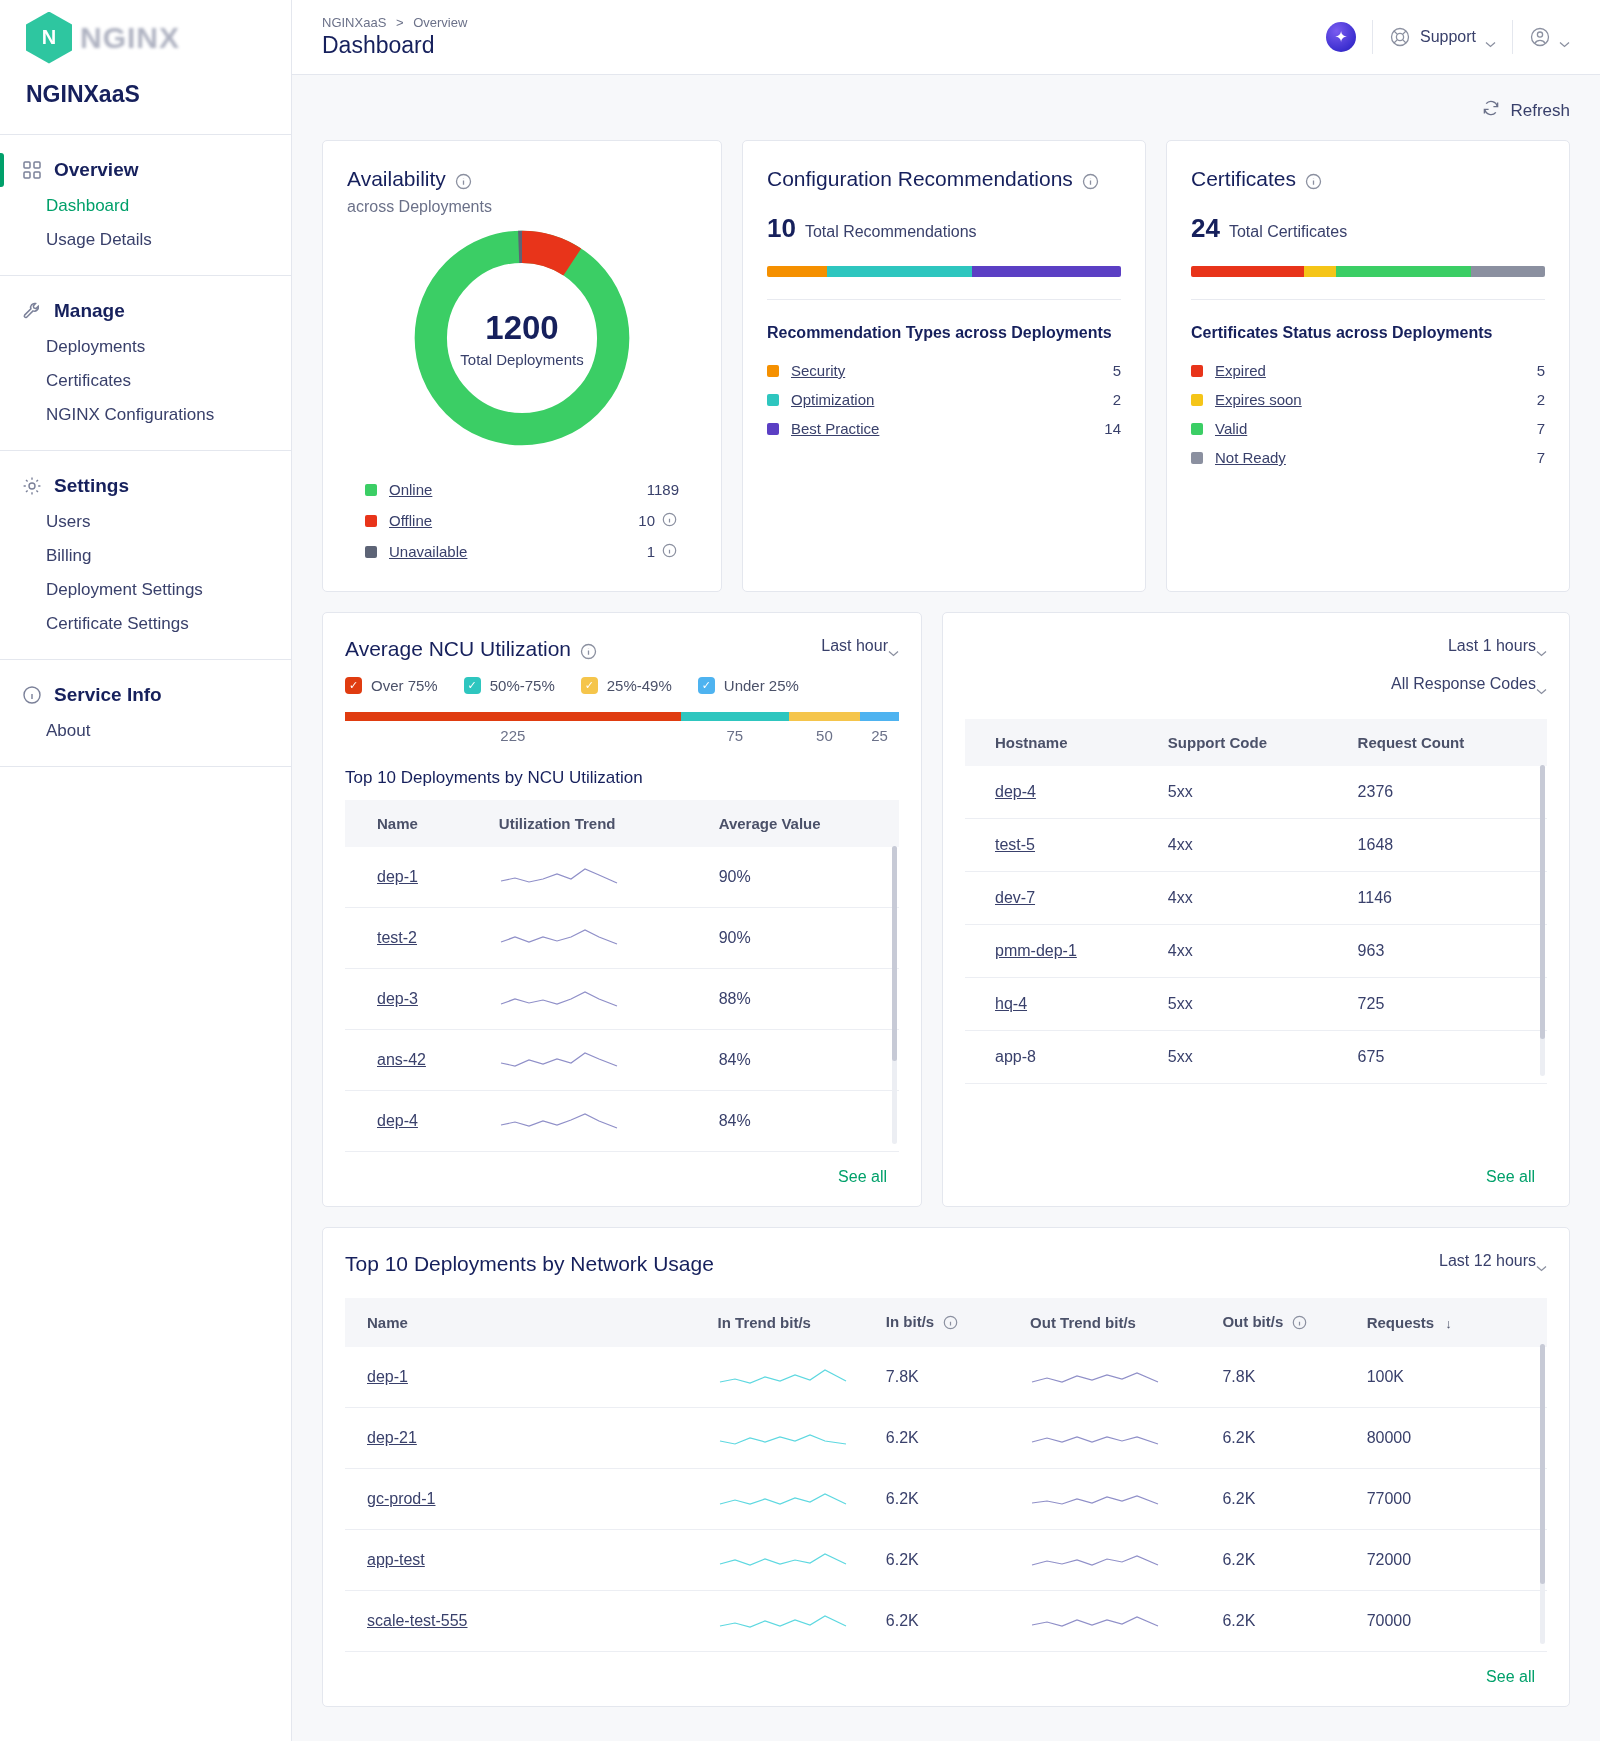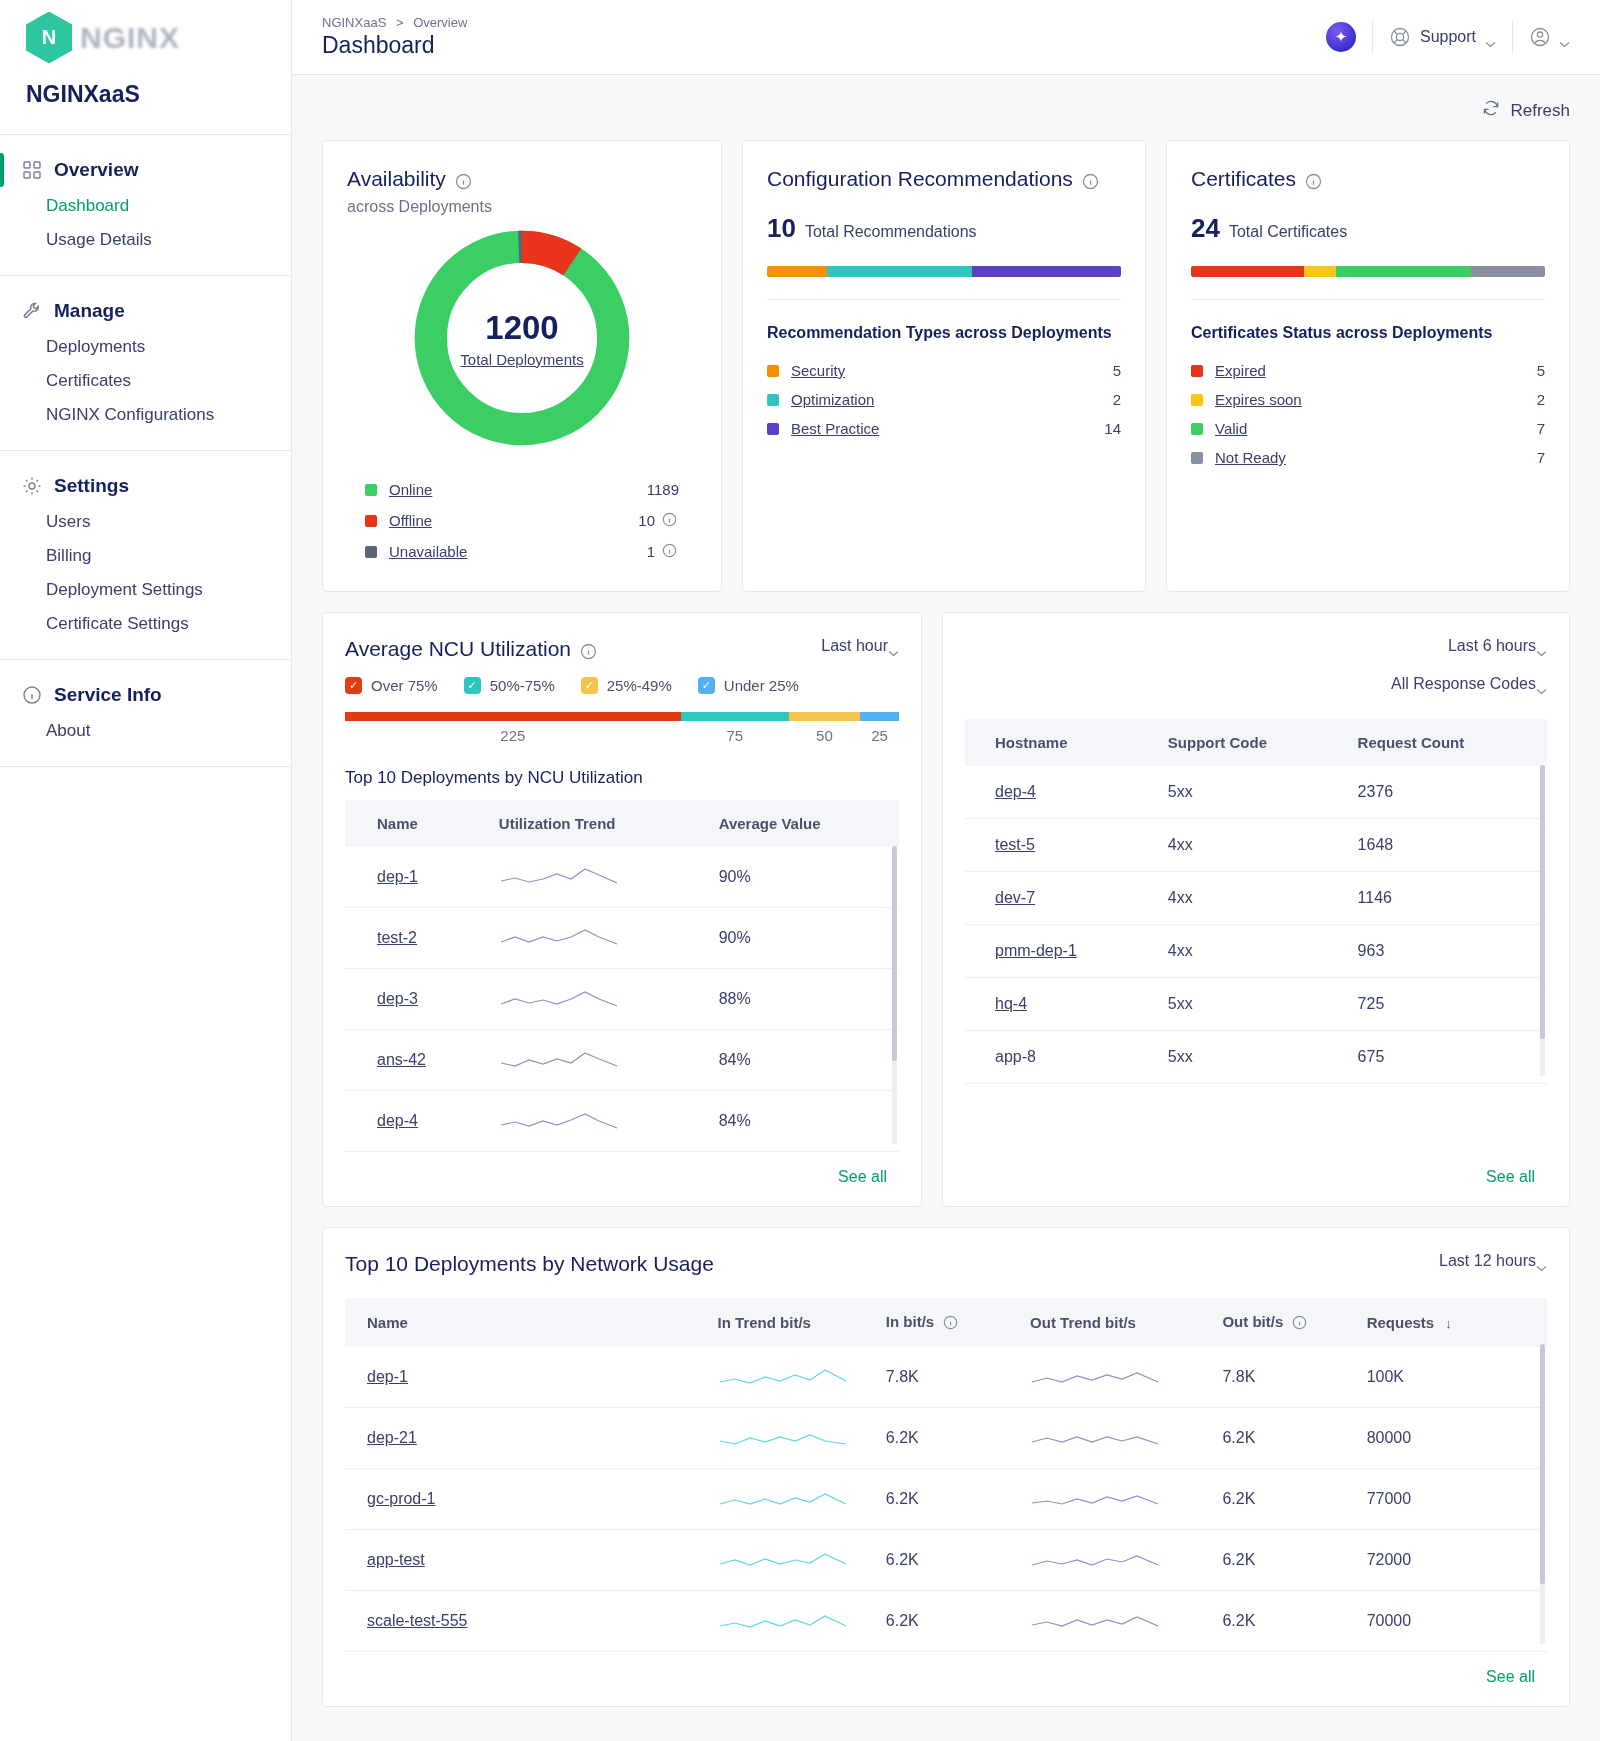--- a/index.html
+++ b/index.html
@@ -93,21 +93,21 @@
 
   
   .availability { width: 400px; padding: 26px 24px 24px 24px; }
   .donut-wrap { display: flex; justify-content: center; margin-top: 8px; }
   .donut { position: relative; width: 228px; height: 228px; }
   .donut-center {
     position: absolute; inset: 0; display: flex; flex-direction: column;
     align-items: center; justify-content: center;
   }
   .donut-num { font-size: 33px; font-weight: bold; color: #16205c; }
-  .donut-cap { font-size: 15px; color: #39406b; text-decoration: underline; margin-top: 4px; }
+  .donut-cap { font-size: 15px; color: #39406b; margin-top: 4px; }
   .legend { margin-top: 22px; }
   .legend-row { display: flex; align-items: center; padding: 7px 18px; font-size: 15px; }
   .sw { width: 12px; height: 12px; border-radius: 2px; margin-right: 12px; flex: 0 0 auto; }
   .legend-label { color: #39406b; text-decoration: underline; }
   .legend-val { margin-left: auto; color: #39406b; display: flex; align-items: center; gap: 7px; }
 
   
   .statcard { flex: 1; padding: 26px 24px 24px 24px; }
   .big-stat { margin-top: 22px; display: flex; align-items: baseline; gap: 9px; }
   .big-num { font-size: 26px; font-weight: bold; color: #16205c; }
@@ -576,21 +576,21 @@
 
           <div class="see-all">
             <a href="#">See all</a>
           </div>
         </section>
 
         <section class="card responses">
           <div class="resp-head">
             <div class="resp-controls">
               <div class="dropdown">
-                <span>Last 6 hours</span>
+                <span>Last 1 hours</span>
                 <span class="caret">
                   <svg viewBox="0 0 11 7" width="11" height="7" fill="none" stroke="#8b90a0" stroke-width="1.3">
                       <path d="M1 1.5 5.5 5.5 10 1.5"></path>
                     </svg>
                 </span>
               </div>
               <div class="dropdown">
                 <span>All Response Codes</span>
                 <span class="caret">
                   <svg viewBox="0 0 11 7" width="11" height="7" fill="none" stroke="#8b90a0" stroke-width="1.3">

